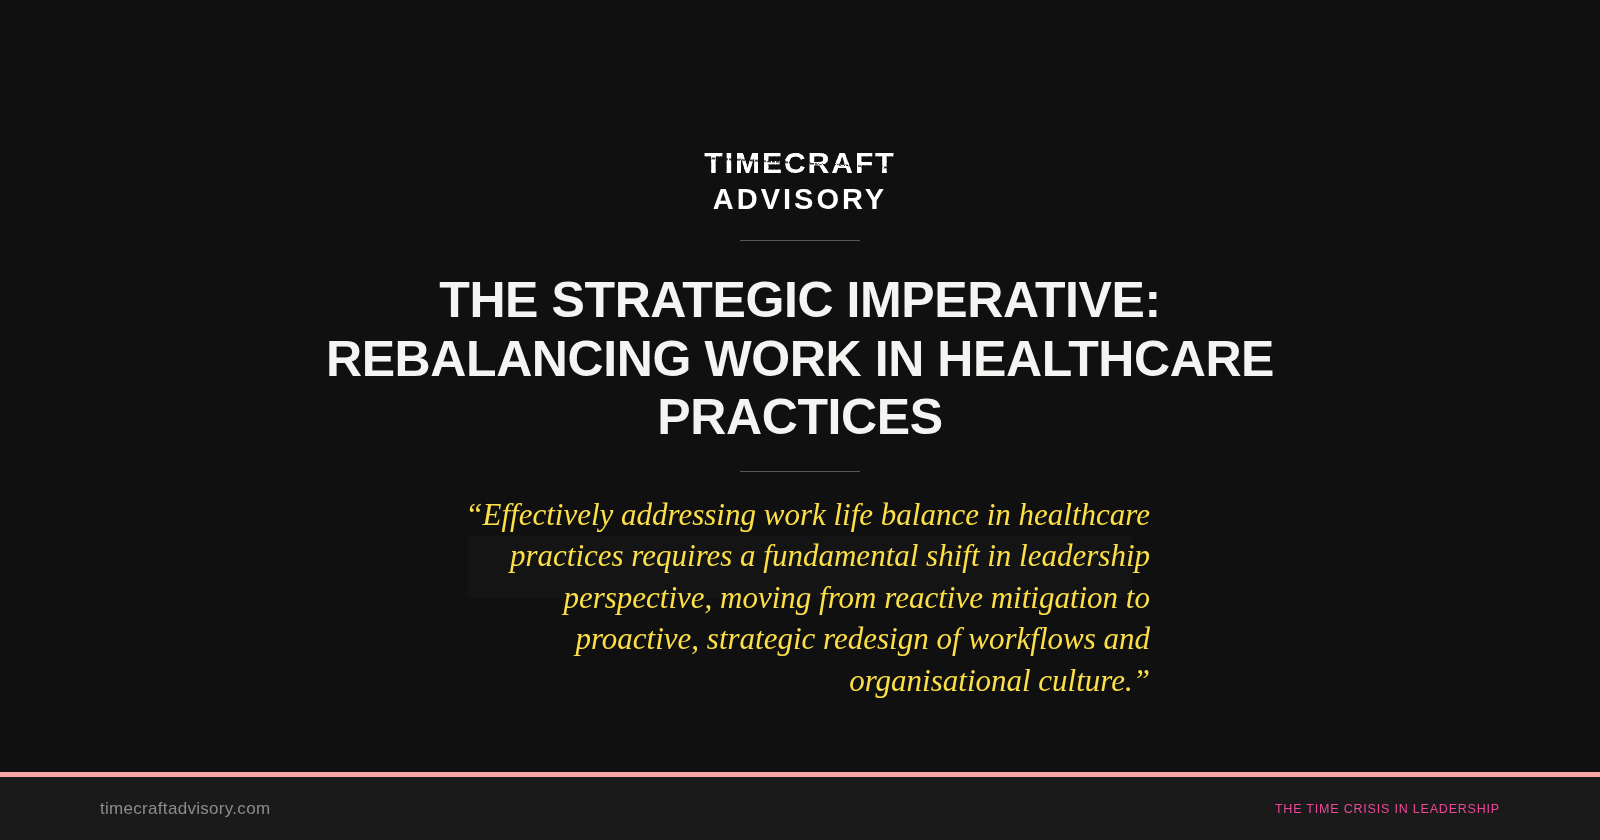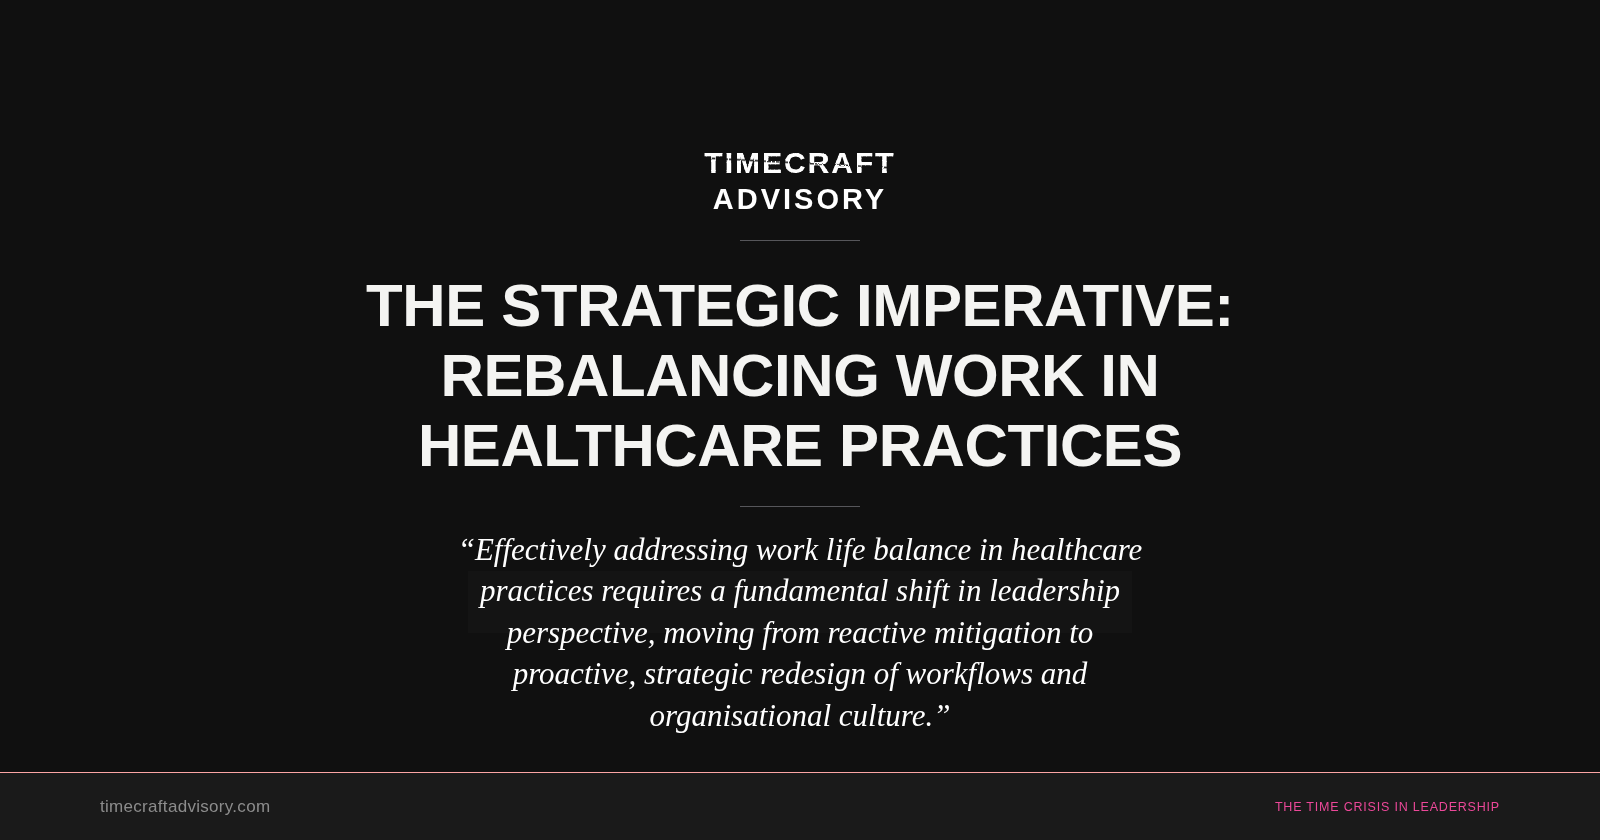--- a/index.html
+++ b/index.html
@@ -115,21 +115,21 @@
   .rule-top { margin-top:26px; }
   .rule-mid { margin-top:24px; }
 
   
   .headline {
     margin-top:30px;
     width:1000px;
     text-align:center;
     font-family:"Liberation Sans", sans-serif;
     font-weight:bold;
-    font-size:60px;
+    font-size:50px;
     line-height:1.17;
     letter-spacing:-0.4px;
     color:#f4f4f2;
     text-transform:uppercase;
   }
 
   
   .quote-zone {
     position:relative;
     margin-top:22px;
@@ -139,37 +139,37 @@
     position:absolute;
     left:18px;
     top:42px;
     width:664px;
     height:62px;
     background:rgba(255,255,255,0.018);
     pointer-events:none;
   }
   .quote {
     position:relative;
-    text-align:center;
+    text-align:right;
     font-family:"Liberation Serif", serif;
     font-style:italic;
     font-size:31px;
     line-height:1.34;
-    color:#ffffff;
+    color:#fde047;
   }
 
   
   .footer {
     position:absolute;
     left:0;
     bottom:0;
     width:1600px;
     height:68px;
     background:#1a1a1a;
-    border-top:1px solid #fca5a5;
+    border-top:5px solid #fca5a5;
     display:flex;
     align-items:center;
     justify-content:space-between;
     padding:0 100px;
   }
   .footer-left {
     font-family:"Liberation Sans", sans-serif;
     font-size:17px;
     font-weight:normal;
     letter-spacing:0.3px;

